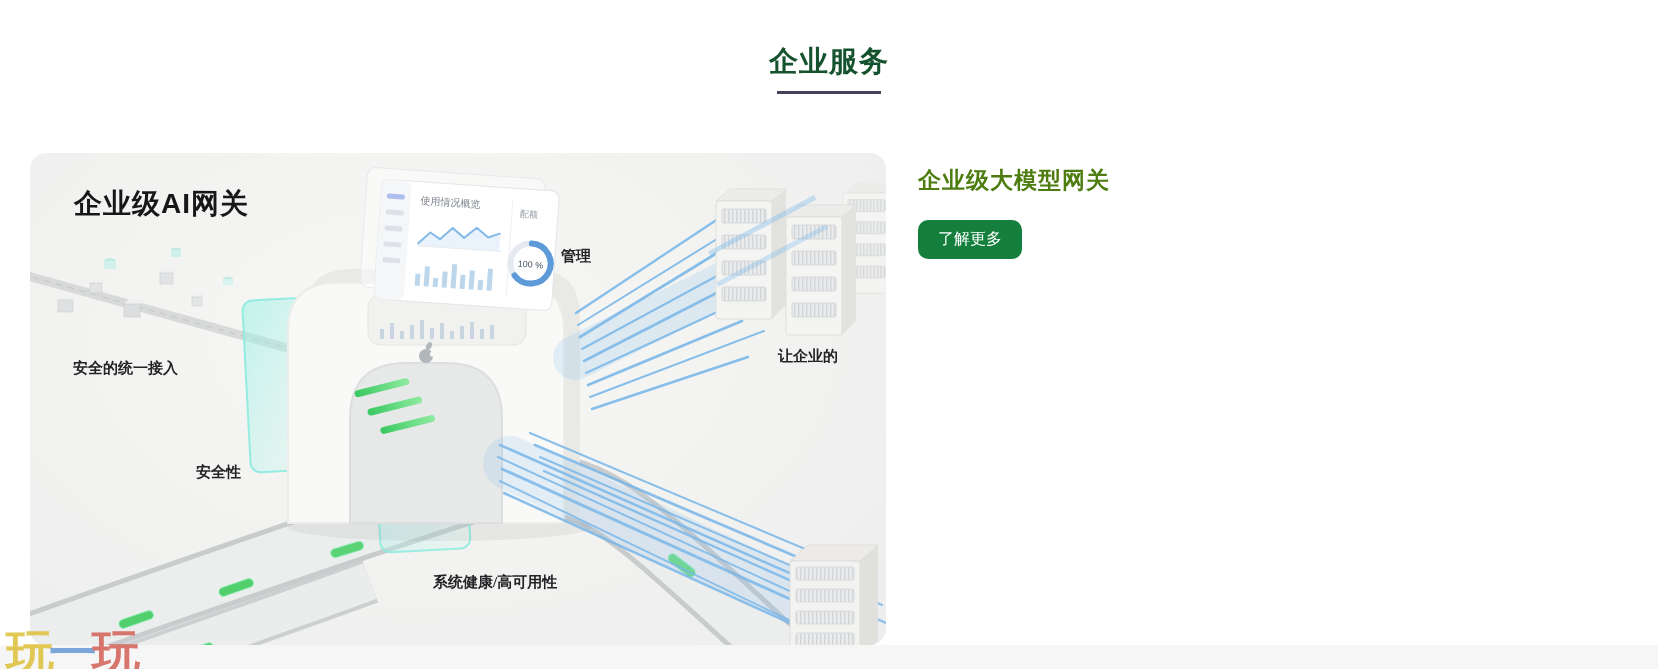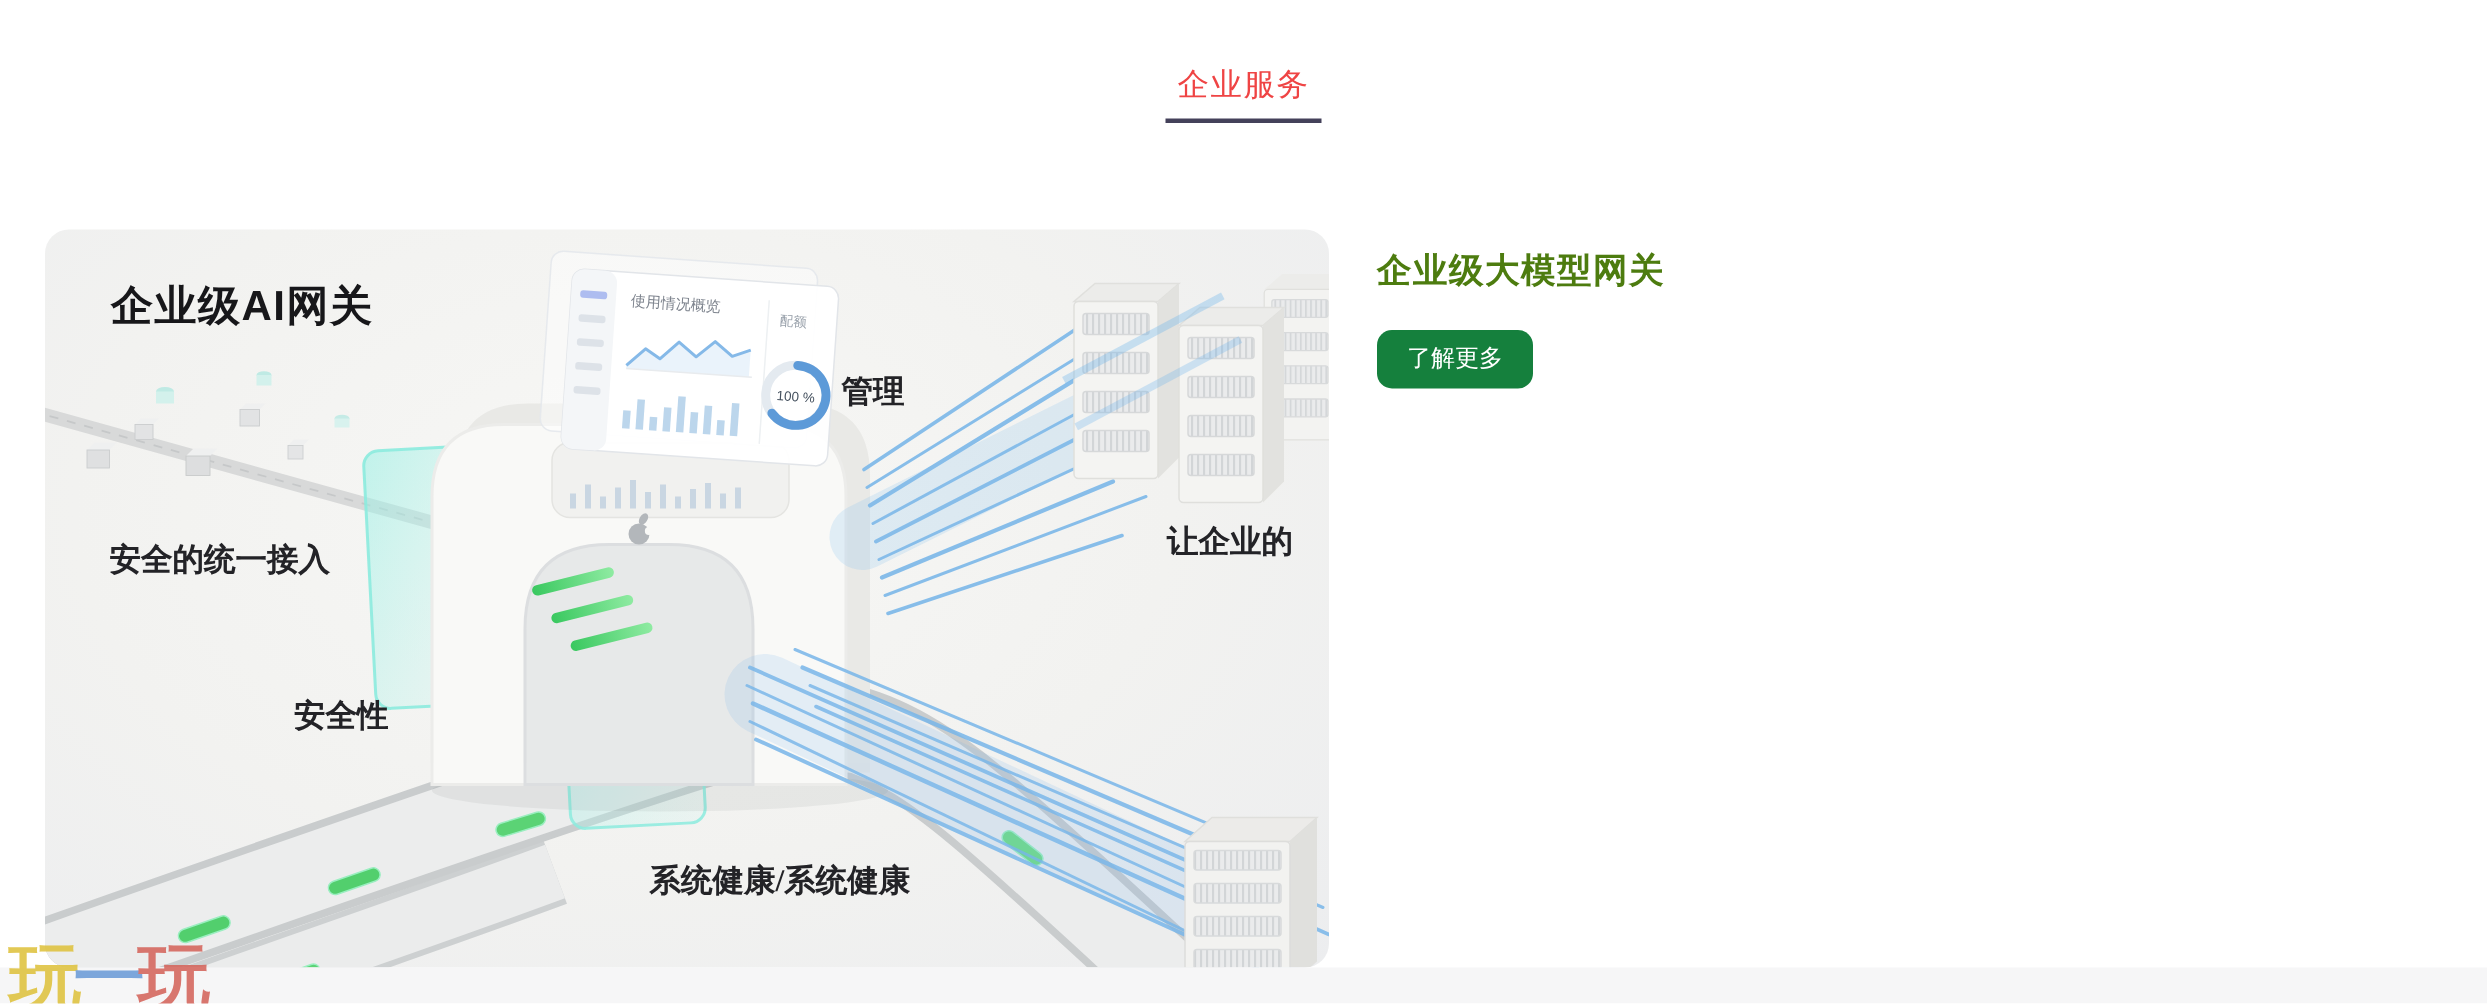--- a/index.html
+++ b/index.html
@@ -5,36 +5,36 @@
   html,body{margin:0;padding:0;}
   body{
     width:1658px;height:669px;overflow:hidden;
     font-family:"Liberation Sans","DejaVu Sans",sans-serif;
     background:#ffffff;position:relative;
   }
   .page{position:absolute;inset:0;background:#ffffff;}
 
   
   .section-header{position:absolute;top:42px;left:0;right:0;text-align:center;}
-  .section-title{display:inline-block;font-size:21px;font-weight:400;color:#ef4444;letter-spacing:1px;}
+  .section-title{display:inline-block;font-size:29px;font-weight:700;color:#14532d;letter-spacing:1px;}
   .section-underline{width:104px;height:3px;background:#44415a;margin:9px auto 0;}
 
   
   .showcase-card{
     position:absolute;left:30px;top:153px;width:856px;height:492px;
     border-radius:16px;overflow:hidden;
     background:radial-gradient(ellipse at 45% 38%, #f7f7f5 0%, #f2f2f0 55%, #ecedef 100%);
   }
   .showcase-card svg{position:absolute;inset:0;}
   .card-title{
     position:absolute;left:44px;top:32px;z-index:3;
     font-size:28px;font-weight:700;color:#17171a;letter-spacing:1px;
   }
   .scene-label{
-    position:absolute;z-index:3;font-size:21px;font-weight:700;color:#232327;white-space:nowrap;font-family:Liberation Serif, serif;
+    position:absolute;z-index:3;font-size:15px;font-weight:700;color:#232327;white-space:nowrap;font-family:Liberation Serif, serif;
   }
   .lbl-routing{left:43px;top:206px;}
   .lbl-security{left:166px;top:299px;margin-top:11px;}
   .lbl-health{left:403px;top:420px;}
   .lbl-management{left:531px;top:94px;}
   .lbl-backend{left:748px;top:194px;}
 
   
   .details{position:absolute;left:918px;top:160px;width:740px;}
   .details-heading{margin:0;font-size:23px;line-height:40px;font-weight:700;color:#4d7c0f;letter-spacing:1px;}
@@ -277,21 +277,21 @@
         <rect x="20" y="26" width="58" height="13" rx="2" fill="url(#ventP)" stroke="#d8dadb"></rect>
         <rect x="20" y="48" width="58" height="13" rx="2" fill="url(#ventP)" stroke="#d8dadb"></rect>
         <rect x="20" y="70" width="58" height="13" rx="2" fill="url(#ventP)" stroke="#d8dadb"></rect>
         <rect x="20" y="92" width="58" height="13" rx="2" fill="url(#ventP)" stroke="#d8dadb"></rect>
       </g>
     </svg>
 
     <div class="card-title">企业级AI网关</div>
     <div class="scene-label lbl-routing">安全的统一接入</div>
     <div class="scene-label lbl-security">安全性</div>
-    <div class="scene-label lbl-health">系统健康/系统健康</div>
+    <div class="scene-label lbl-health">系统健康/高可用性</div>
     <div class="scene-label lbl-management">管理</div>
     <div class="scene-label lbl-backend">让企业的</div>
   </div>
 
   <div class="details">
     <h2 class="details-heading">企业级大模型网关</h2>
     <button class="cta-button">了解更多</button>
   </div>
 
   <div class="bottom-strip"></div>

